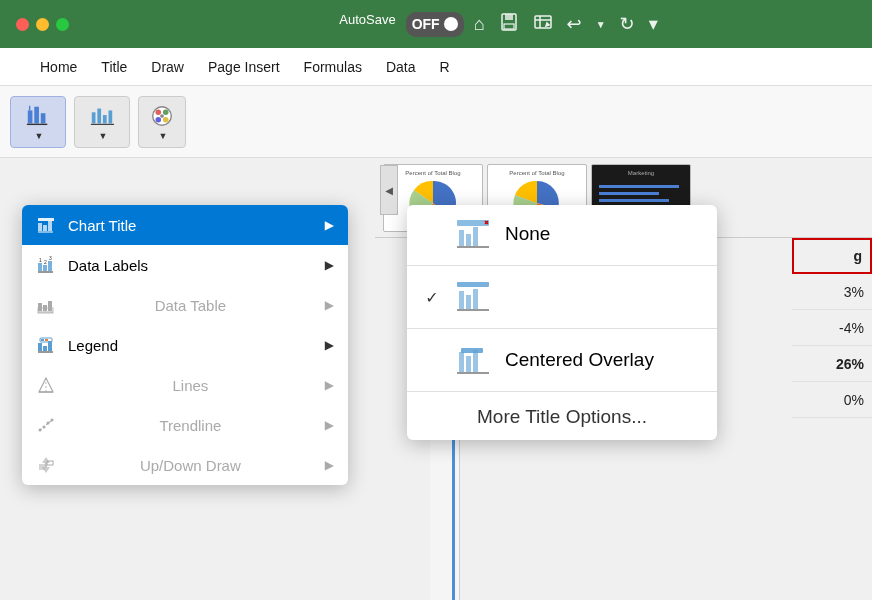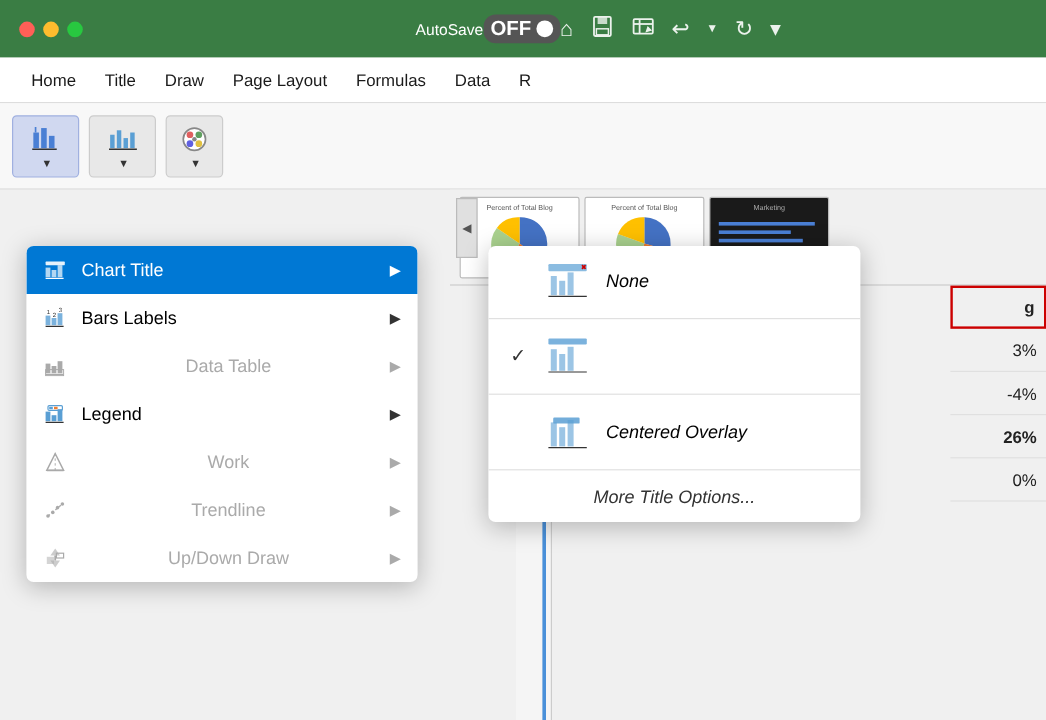--- a/index.html
+++ b/index.html
@@ -29,36 +29,36 @@
     .traffic-light {
       width: 13px;
       height: 13px;
       border-radius: 50%;
     }
     .tl-red { background: #ff5f57; }
     .tl-yellow { background: #febc2e; }
     .tl-green { background: #28c840; }
     .title-bar-center {
       display: flex;
-      align-items: center;
+      gap: 10px;
       margin-left: 60px;
       flex: 1;
       justify-content: center;
     }
     .autosave-label {
       color: white;
       font-size: 13px;
       font-weight: 500;
     }
     .autosave-toggle {
       background: #555;
       border-radius: 10px;
       padding: 2px 6px;
       color: white;
-      font-size: 17px;
+      font-size: 14px;
       font-weight: bold;
       display: flex;
       align-items: center;
       gap: 4px;
     }
     .toggle-circle {
       width: 14px;
       height: 14px;
       background: white;
       border-radius: 50%;
@@ -75,21 +75,21 @@
       opacity: 0.9;
       cursor: pointer;
     }
 
     
     .menu-bar {
       background: white;
       height: 38px;
       display: flex;
       align-items: center;
-      padding: 0 14px;
+      padding: 0 28px;
       border-bottom: 1px solid #ddd;
     }
     .menu-item {
       padding: 6px 12px;
       font-size: 14px;
       color: #1a1a1a;
       cursor: pointer;
       border-radius: 4px;
     }
 
@@ -313,22 +313,21 @@
       font-size: 16px;
       color: #333;
     }
     .sub-icon {
       width: 36px;
       height: 36px;
       flex-shrink: 0;
     }
     .sub-label {
       flex: 1;
-      font-size: 15px;
-      font-style: italic;
+      font-size: 19px;
     }
     .sub-divider {
       height: 1px;
       background: #e0e0e0;
       margin: 2px 0;
     }
     .sub-menu-row.more-options {
       justify-content: center;
       color: #333;
       font-size: 14px;
@@ -395,21 +394,21 @@
 
       <span class="titlebar-icon">▾</span>
     </div>
   </div>
 </div>
 
 <div class="menu-bar">
   <div class="menu-item">Home</div>
   <div class="menu-item">Title</div>
   <div class="menu-item">Draw</div>
-  <div class="menu-item">Page Layout</div>
+  <div class="menu-item">Page Insert</div>
   <div class="menu-item">Formulas</div>
   <div class="menu-item">Data</div>
   <div class="menu-item">R</div>
 </div>
 
 <div class="ribbon">
 
   <div class="ribbon-btn active ribbon-dropdown">
     <svg viewBox="0 0 28 28" fill="none" xmlns="http://www.w3.org/2000/svg">
       <rect x="3" y="8" width="5" height="14" fill="#4a7fd4"></rect>
@@ -531,21 +530,21 @@
       <svg viewBox="0 0 20 20" fill="none" xmlns="http://www.w3.org/2000/svg">
         <rect x="2" y="8" width="4" height="8" fill="#5a9fd4" opacity="0.8"></rect>
         <rect x="7" y="10" width="4" height="6" fill="#5a9fd4" opacity="0.8"></rect>
         <rect x="12" y="6" width="4" height="10" fill="#5a9fd4" opacity="0.8"></rect>
         <line x1="2" y1="17" x2="17" y2="17" stroke="#333" stroke-width="1"></line>
         <text x="3" y="7" font-size="5" fill="#333">1</text>
         <text x="8" y="9" font-size="5" fill="#333">2</text>
         <text x="13" y="5" font-size="5" fill="#333">3</text>
       </svg>
     </div>
-    <span class="menu-label">Bars Labels</span>
+    <span class="menu-label">Data Labels</span>
     <span class="menu-arrow" style="color:#333">▶</span>
   </div>
 
   <div class="menu-row disabled">
     <div class="menu-icon">
       <svg viewBox="0 0 20 20" fill="none" xmlns="http://www.w3.org/2000/svg">
         <rect x="2" y="8" width="4" height="8" fill="#aaa"></rect>
         <rect x="7" y="10" width="4" height="6" fill="#aaa"></rect>
         <rect x="12" y="6" width="4" height="10" fill="#aaa"></rect>
         <line x1="2" y1="17" x2="17" y2="17" stroke="#aaa" stroke-width="1"></line>
@@ -573,21 +572,21 @@
   </div>
 
   <div class="menu-row disabled">
     <div class="menu-icon">
       <svg viewBox="0 0 20 20" fill="none" xmlns="http://www.w3.org/2000/svg">
         <polygon points="10,3 3,17 17,17" fill="none" stroke="#aaa" stroke-width="1.2"></polygon>
         <line x1="3" y1="17" x2="17" y2="17" stroke="#aaa" stroke-width="1.5"></line>
         <line x1="10" y1="3" x2="10" y2="17" stroke="#aaa" stroke-width="0.8" stroke-dasharray="2,2"></line>
       </svg>
     </div>
-    <span class="menu-label">Work</span>
+    <span class="menu-label">Lines</span>
     <span class="menu-arrow" style="color:#aaa">▶</span>
   </div>
 
   <div class="menu-row disabled">
     <div class="menu-icon">
       <svg viewBox="0 0 20 20" fill="none" xmlns="http://www.w3.org/2000/svg">
         <circle cx="4" cy="15" r="1.5" fill="#aaa"></circle>
         <circle cx="8" cy="12" r="1.5" fill="#aaa"></circle>
         <circle cx="12" cy="8" r="1.5" fill="#aaa"></circle>
         <circle cx="16" cy="5" r="1.5" fill="#aaa"></circle>

